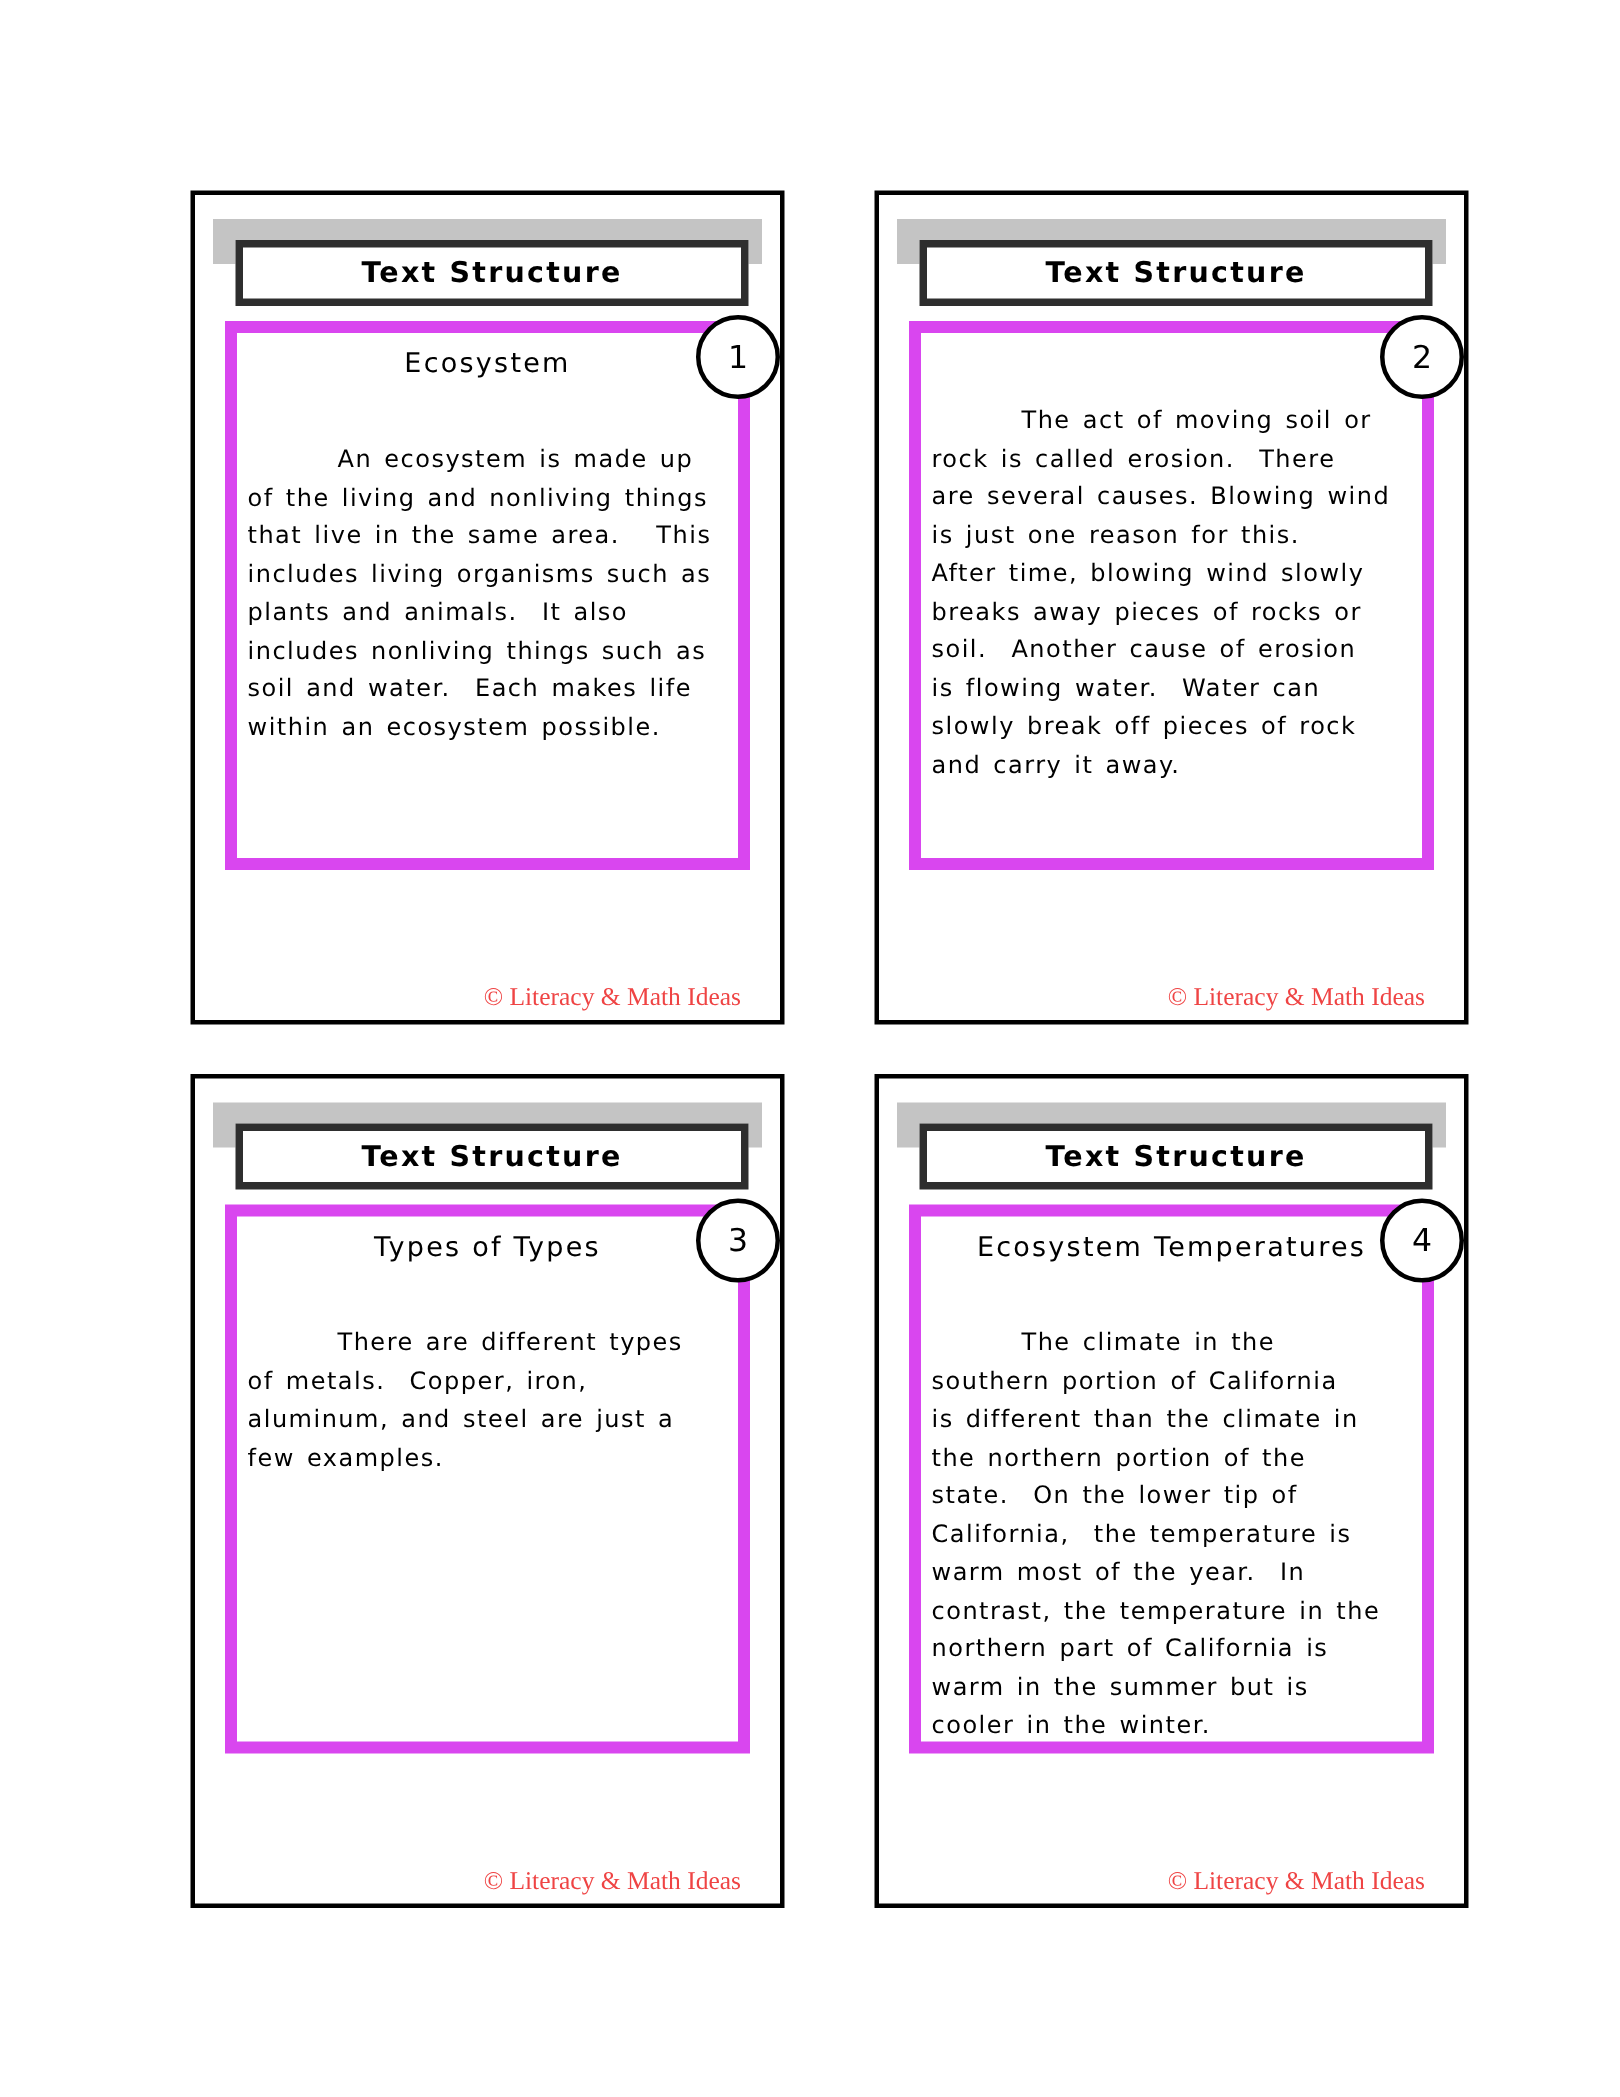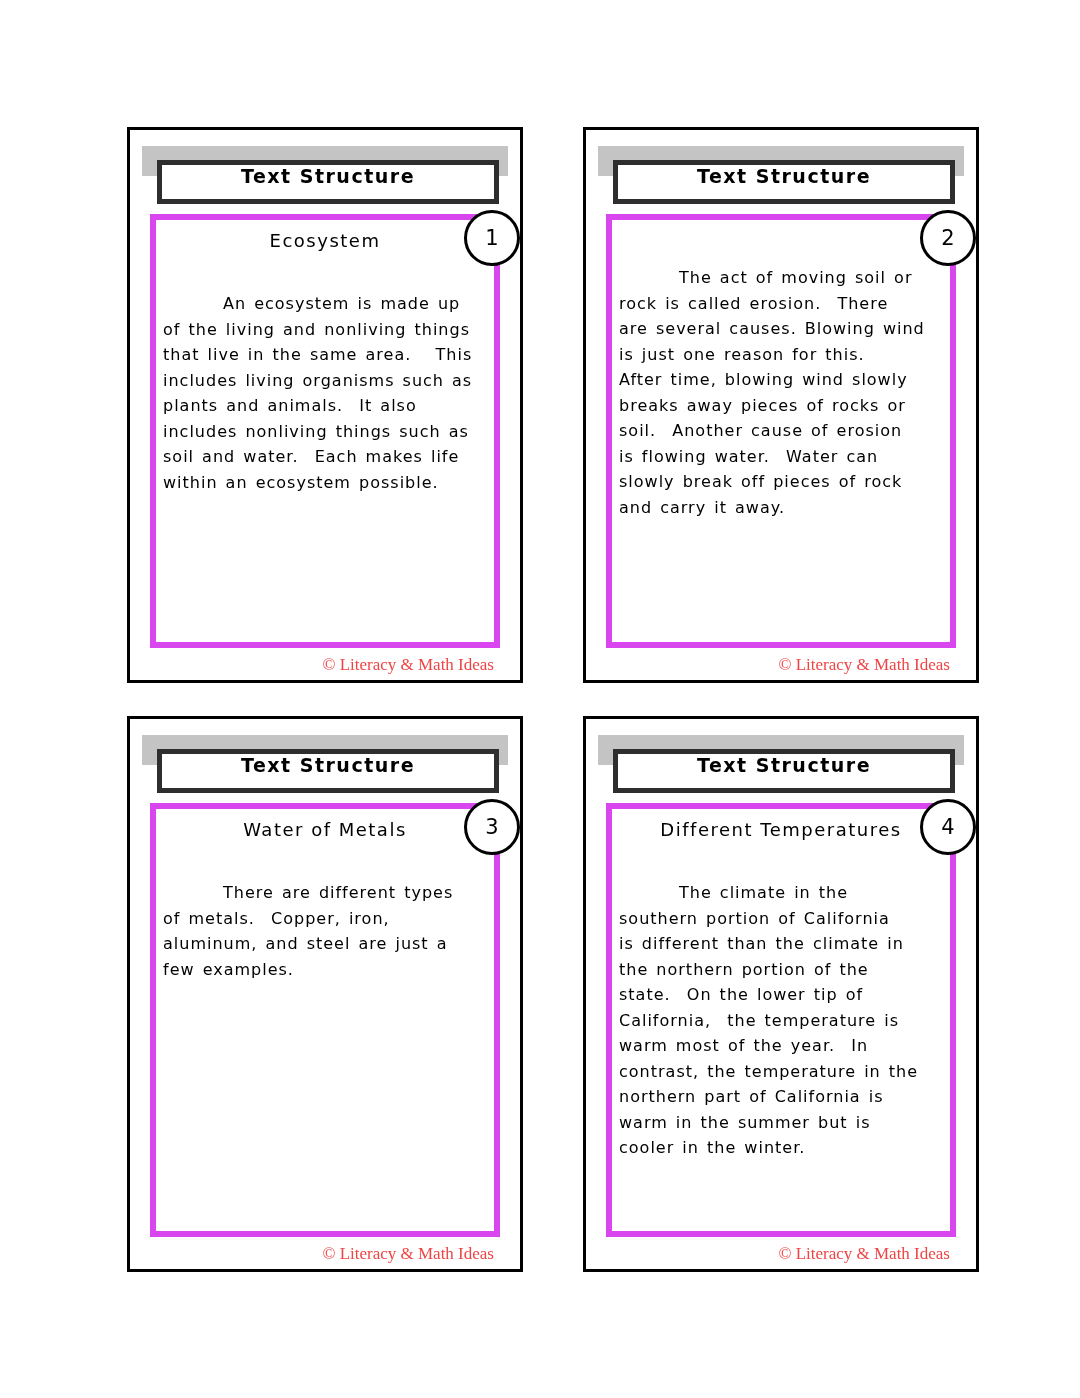--- a/index.html
+++ b/index.html
@@ -24,27 +24,27 @@
     position:absolute;left:12px;top:16px;
     width:366px;height:30px;
     background:var(--band_gray,#c4c4c4);
   }
   .header-box{
     position:absolute;left:27px;top:30px;
     width:342px;height:44px;
     border:5px solid var(--header_border,#2e2e2e);
     background:#fff;
     box-sizing:border-box;
-    display:flex;justify-content:center;
+    display:flex;align-items:center;justify-content:center;
     font-weight:bold;font-size:19px;letter-spacing:1.5px;
   }
   .inner{
     position:absolute;left:20px;top:84px;
-    width:350px;height:434px;
-    border:6px solid #d946ef;
+    width:350px;height:366px;
+    border:8px solid #d946ef;
     box-sizing:border-box;
     background:#fff;
     padding:8px 7px 0 7px;
     z-index:1;
   }
   .title{
     text-align:center;
     font-size:18px;letter-spacing:1.5px;
     line-height:26px;
     white-space:nowrap;
@@ -123,39 +123,39 @@
   </div>
   <div class="footer">© Literacy &amp; Math Ideas</div>
 </div>
 
 <div class="card pos3">
   <div class="band"></div>
   <div class="header-box">
     <span>Text Structure</span>
   </div>
   <div class="inner">
-    <div class="title">Water of Metals</div>
+    <div class="title">Types of Types</div>
     <div class="body">There are different types
 of metals.  Copper, iron,
 aluminum, and steel are just a
 few examples.</div>
   </div>
   <div class="badge">
     <span>3</span>
   </div>
   <div class="footer">© Literacy &amp; Math Ideas</div>
 </div>
 
 <div class="card pos4">
   <div class="band"></div>
   <div class="header-box">
     <span>Text Structure</span>
   </div>
   <div class="inner">
-    <div class="title">Different Temperatures</div>
+    <div class="title">Ecosystem Temperatures</div>
     <div class="body">The climate in the
 southern portion of California
 is different than the climate in
 the northern portion of the
 state.  On the lower tip of
 California,  the temperature is
 warm most of the year.  In
 contrast, the temperature in the
 northern part of California is
 warm in the summer but is

